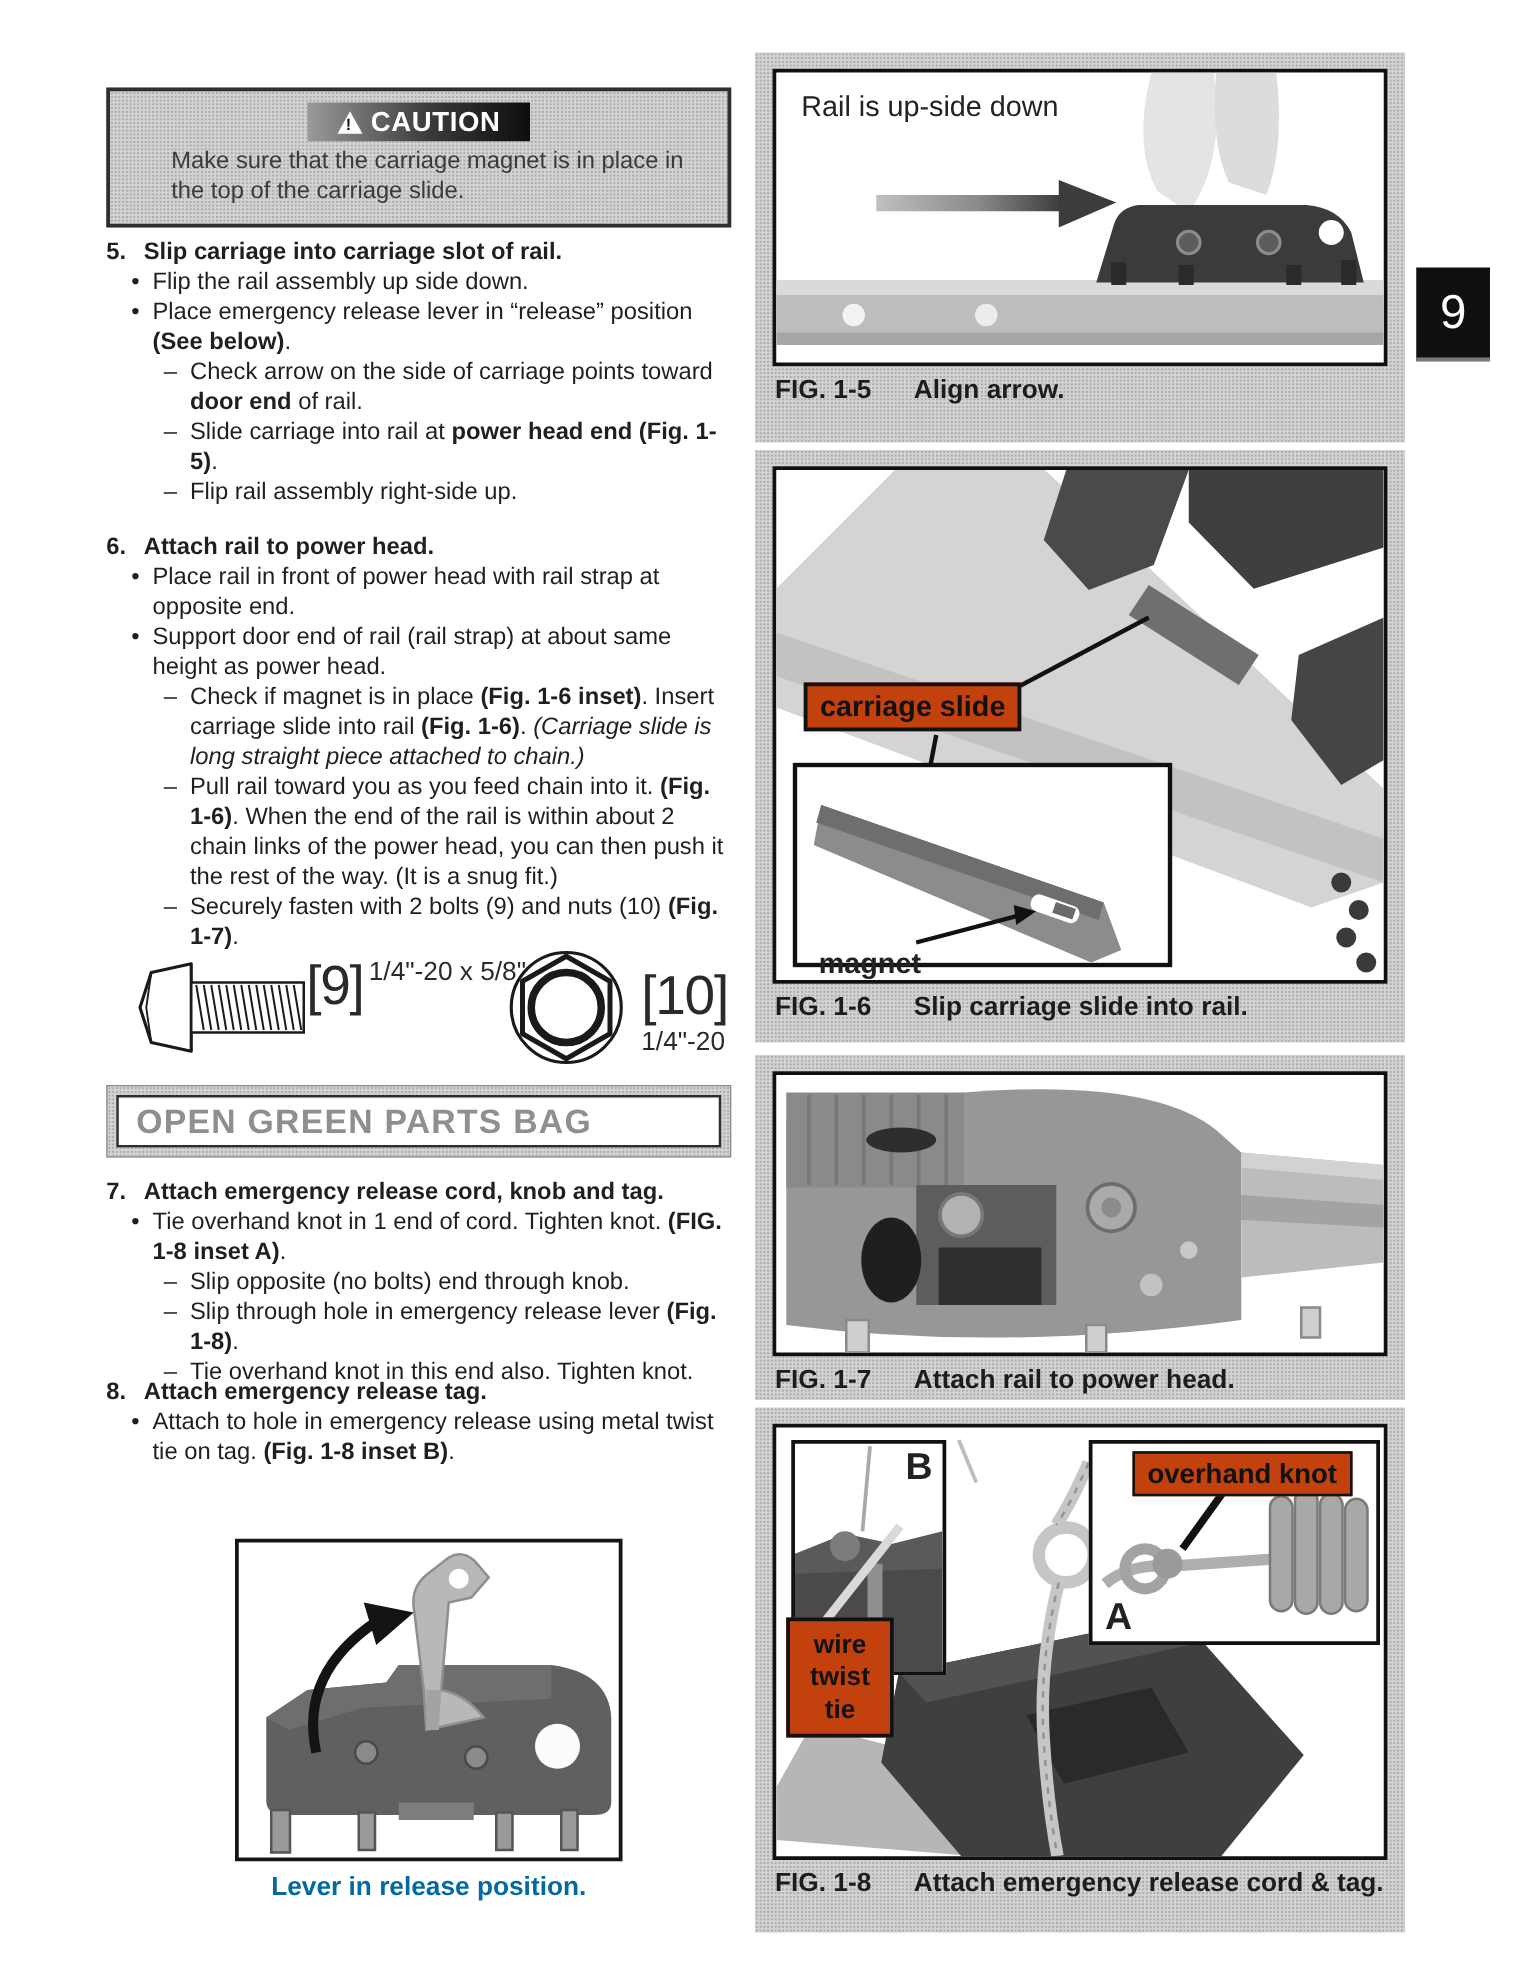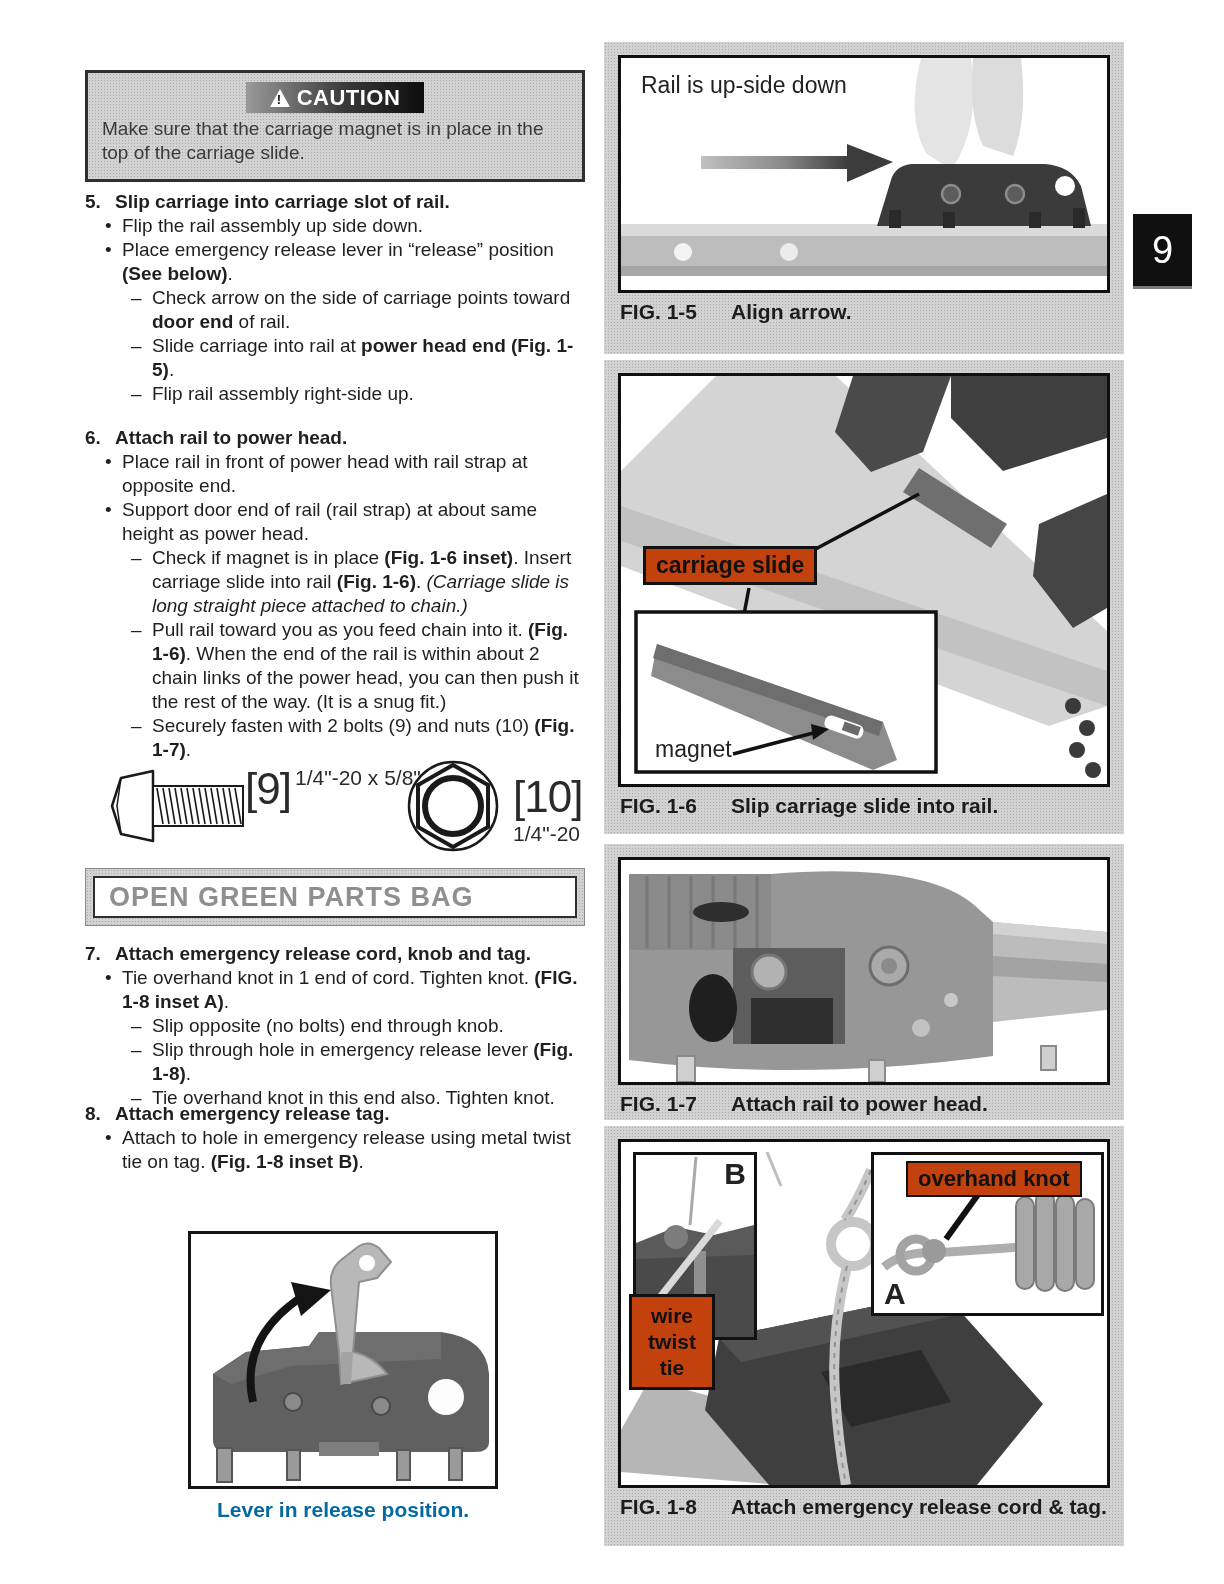--- a/index.html
+++ b/index.html
@@ -30,21 +30,21 @@
   }
   .caution-bar .word {
     color: #fff; font-weight: bold; font-size: 22px; letter-spacing: 0.5px;
   }
   .tri { position: relative; width: 0; height: 0;
     border-left: 10px solid transparent; border-right: 10px solid transparent;
     border-bottom: 18px solid #fff; }
   .tri::after { content: "!"; position: absolute; left: -3px; top: 3px;
     font-size: 13px; font-weight: bold; color: #111; }
   .caution-text {
-    text-align: left; padding: 0 14px; font-size: 19px; line-height: 24px; color: #3a3a3a;
+    text-align: left; padding: 0 14px; font-size: 19px; line-height: 24px; color: #3a3a3a; margin-left: 35px;
   }
 
   
   .step { left: 85px; width: 504px; font-size: 19px; line-height: 24px; }
   .step-head { display: flex; font-weight: bold; }
   .step-num { width: 30px; flex: none; }
   .li { display: flex; }
   .li .mark { flex: none; text-align: left; }
   .li.l1 { padding-left: 20px; } .li.l1 .mark { width: 17px; }
   .li.l2 { padding-left: 46px; } .li.l2 .mark { width: 21px; }
@@ -329,21 +329,21 @@
 
       <polygon points="36,268 262,346 276,384 252,394 30,300" fill="#8c8c8c"></polygon>
       <polygon points="36,268 262,346 258,360 32,282" fill="#6e6e6e"></polygon>
       <rect x="203" y="344" width="40" height="14" rx="6" fill="#fff" transform="rotate(19 223 351)"></rect>
       <rect x="222" y="348" width="17" height="9" fill="#6a6a6a" transform="rotate(19 230 352)"></rect>
 
       <line x1="112" y1="378" x2="196" y2="356" stroke="#111" stroke-width="3.5"></line>
       <polygon points="208,353 190,348 192,364" fill="#111"></polygon>
     </svg>
     <div class="boxed-label" style="left:22px;top:170px">carriage slide</div>
-    <div class="photo-label" style="left:34px;top:360px;font-weight:normal">magnet</div>
+    <div class="photo-label" style="left:34px;top:381px;font-weight:bold">magnet</div>
   </div>
   <div class="fig-caption">
     <span class="num">FIG. 1-6</span><span>Slip carriage slide into rail.</span>
   </div>
 </div>
 
 <div class="abs panel stipple" style="top:844px;height:276px">
   <div class="photo" style="height:228px">
     <svg width="486" height="222" viewBox="0 0 486 222">
 

